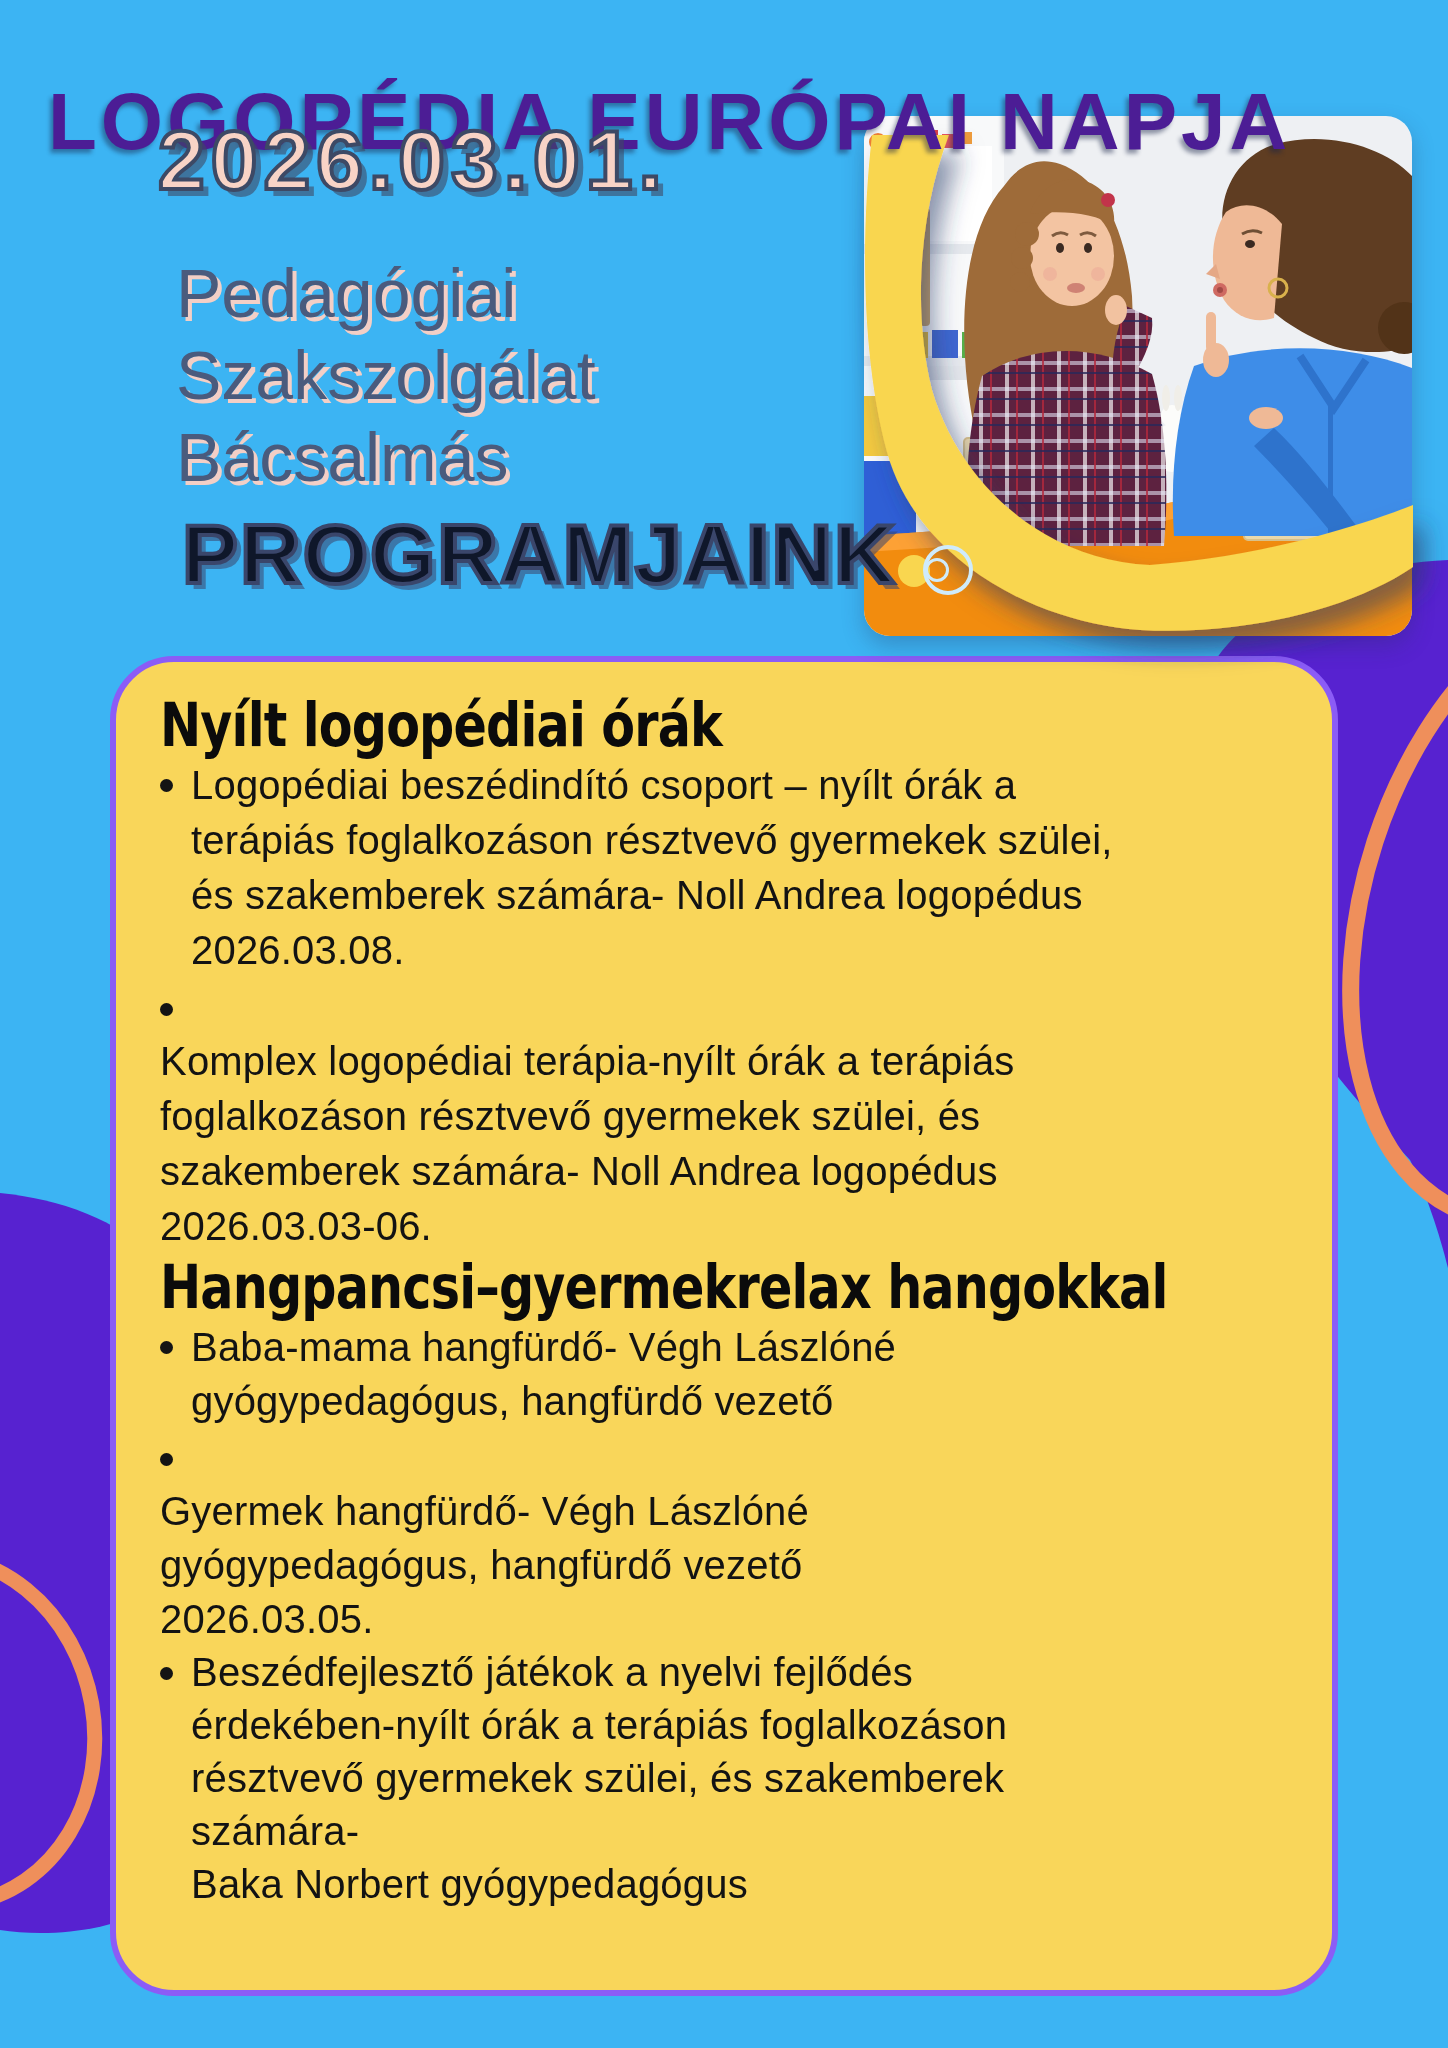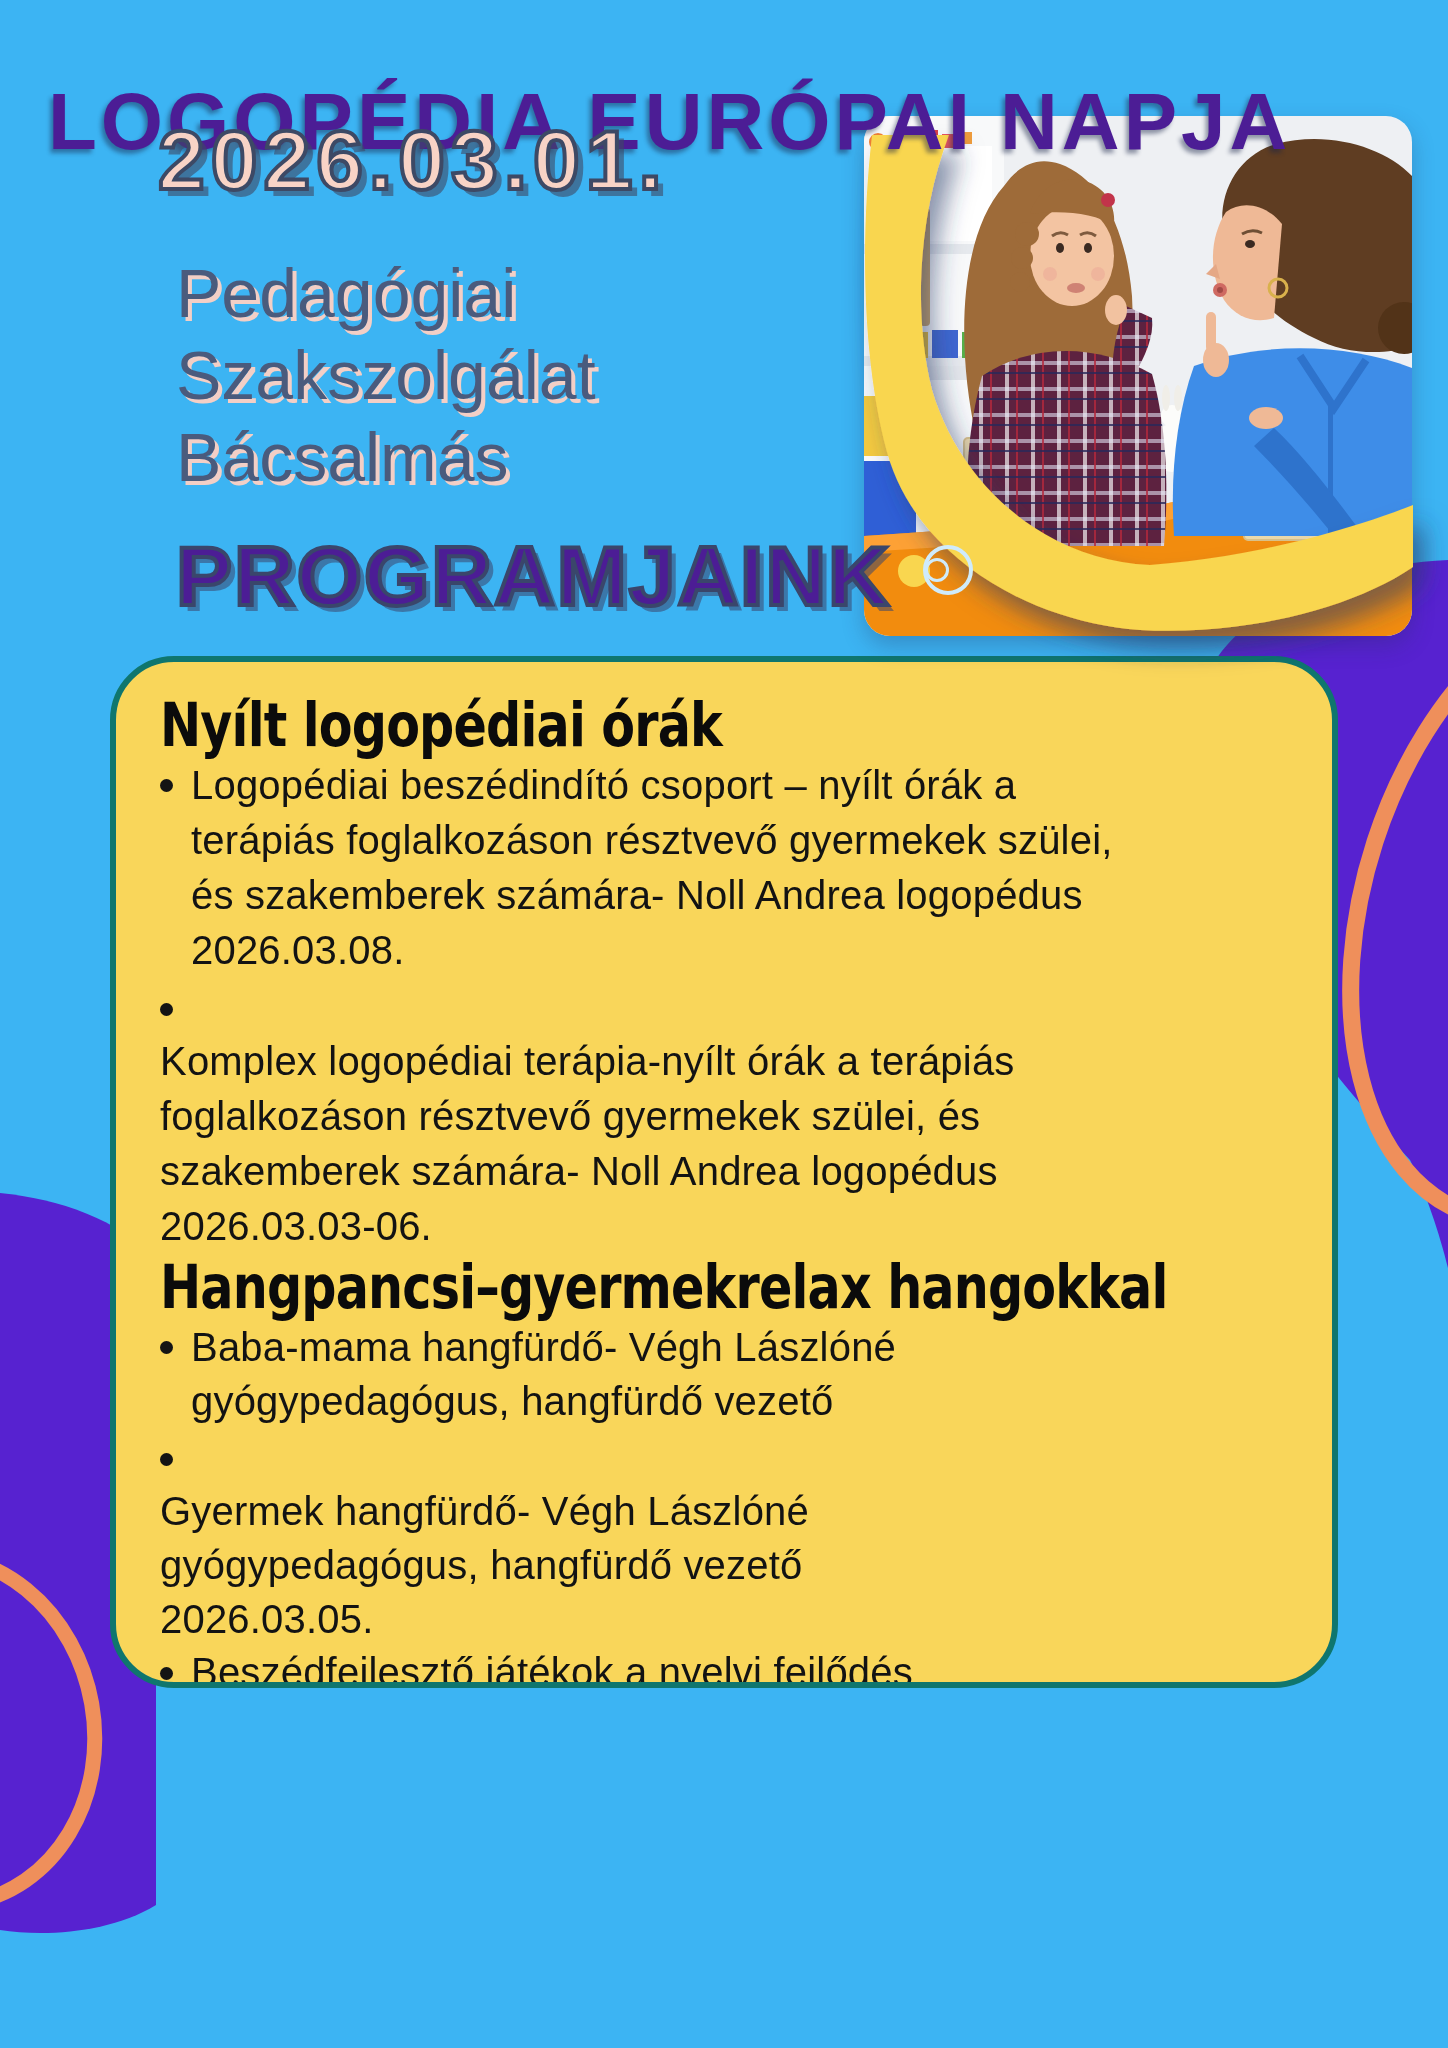--- a/index.html
+++ b/index.html
@@ -27,42 +27,41 @@
     z-index:6;
   }
   .org-name{
     left:176px;top:252px;
     font-size:68px;font-weight:400;line-height:82px;
     color:#4A5B7D;white-space:pre-line;
     text-shadow:4px 4px 0 #F3CFC6;
     z-index:6;
   }
   .programs-heading{
-    left:176px;top:506px;
+    left:182px;top:506px;
     font-size:84px;font-weight:800;letter-spacing:2px;
-    color:#4c1d95;white-space:nowrap;
+    color:#0f172a;white-space:nowrap;
     -webkit-text-stroke:4px #3A466B;
     text-shadow:6px 6px 0 rgba(58,70,107,.55);
     z-index:6;
-    margin-top:22px;
   }
 
   
   .blob{z-index:1;pointer-events:none;}
   .photo-wrap{left:864px;top:116px;width:548px;height:520px;border-radius:26px;overflow:hidden;z-index:3;box-shadow:0 10px 22px rgba(35,48,92,.28);}
   .photo-wrap svg{display:block;}
   .crescent{left:810px;top:90px;z-index:4;pointer-events:none;}
   .decor-dot{left:898px;top:555px;width:32px;height:32px;border-radius:50%;background:#F9D64F;z-index:5;}
   .decor-ring-outer{left:923px;top:545px;width:50px;height:50px;border-radius:50%;border:4px solid #CFEBFB;box-sizing:border-box;z-index:5;}
   .decor-ring-inner{left:925px;top:558px;width:24px;height:24px;border-radius:50%;border:3px solid #CFEBFB;box-sizing:border-box;z-index:5;}
 
   
   .card{
-    left:110px;top:656px;width:1228px;height:1032px;box-sizing:border-box;
-    background:#F9D65A;border:6px solid #0f766e;border-radius:64px;
+    left:110px;top:656px;width:1228px;height:1340px;box-sizing:border-box;
+    background:#F9D65A;border:6px solid #8b5cf6;border-radius:64px;
     padding:30px 60px 18px 44px;
     z-index:2;color:#131313;overflow:hidden;
   }
   .card h2{margin:0;font-family:"DejaVu Sans","Liberation Sans",sans-serif;font-weight:800;font-size:60px;line-height:66px;color:#0b0b0b;}
   .card h2 .squeeze{display:inline-block;transform:scaleX(.82);transform-origin:left center;letter-spacing:-1px;white-space:nowrap;}
   .h-first{margin:2px 0 12px 40px;}
   .h-second{margin:26px 0 22px 40px;}
   .h-third{margin:22px 0 32px 76px;}
   .card ul{list-style:none;margin:0;padding:0;}
   .card li{display:flex;gap:18px;margin:0;}

